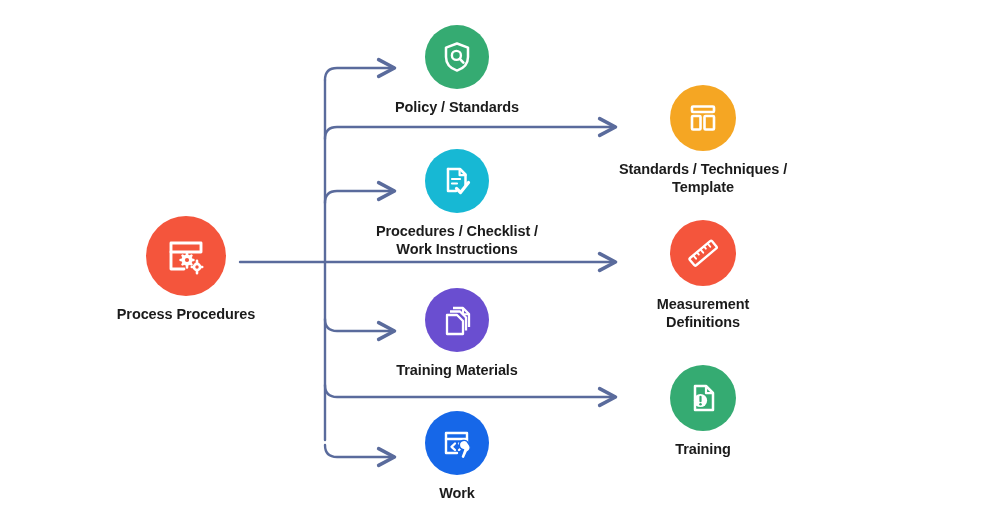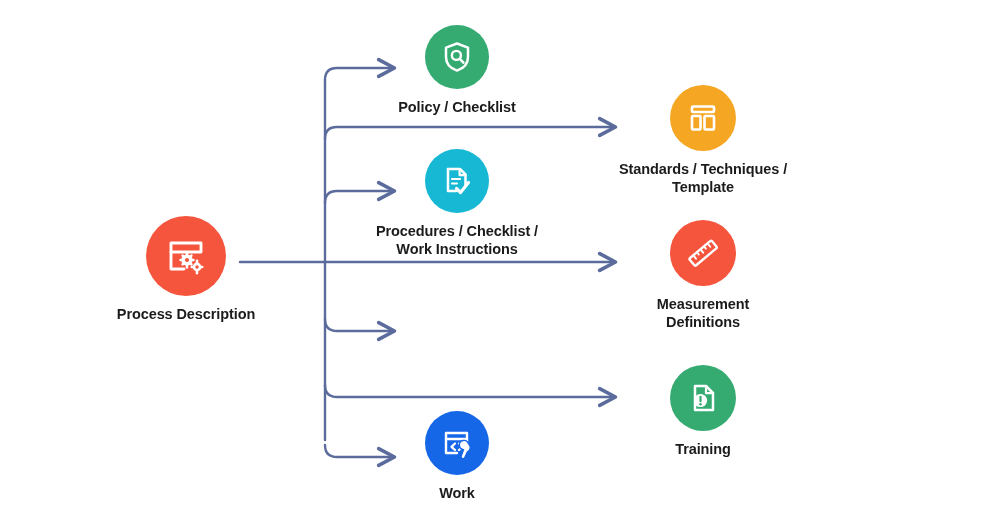--- a/index.html
+++ b/index.html
@@ -101,53 +101,66 @@
             <path d="M24 19.5 v2.2 M24 32.3 v2.2 M17.6 27 h2.2 M28.2 27 h2.2
                      M19.6 22.6 l1.6 1.6 M26.8 29.8 l1.6 1.6
                      M28.4 22.6 l-1.6 1.6 M21.2 29.8 l-1.6 1.6"></path>
             <path d="M34 27.8 v1.7 M34 38.5 v1.7 M28.8 34 h1.7 M37.5 34 h1.7"></path>
           </g>
           <circle cx="24" cy="27" r="2.1" fill="#f4553c"></circle>
           <circle cx="34" cy="34" r="1.7" fill="#f4553c"></circle>
         </svg>
       </span>
     </div>
-    <div class="node-label">Process Description</div>
+    <div class="node-label">Process Procedures</div>
   </div>
 
   <div class="node" style="left:377px; top:25px; width:160px;">
     <div class="node-circle" style="width:64px; height:64px; background:#35ab72;">
       <span class="node-icon">
         <svg width="36" height="36" viewBox="0 0 36 36">
           <path d="M18 4.5 L29 8.6 v9.4 c0 7.4 -5 11.6 -11 13.6
                    c-6 -2 -11 -6.2 -11 -13.6 V8.6 Z" fill="none" stroke="#ffffff" stroke-width="2.5" stroke-linejoin="round"></path>
           <circle cx="17.4" cy="16.4" r="4.5" fill="none" stroke="#ffffff" stroke-width="2.4"></circle>
           <path d="M20.8 19.8 L24.4 23.6" fill="none" stroke="#ffffff" stroke-width="2.6" stroke-linecap="round"></path>
         </svg>
       </span>
     </div>
-    <div class="node-label">Policy / Checklist</div>
+    <div class="node-label">Policy / Standards</div>
   </div>
 
   <div class="node" style="left:357px; top:149px; width:200px;">
     <div class="node-circle" style="width:64px; height:64px; background:#17b8d4;">
       <span class="node-icon">
         <svg width="36" height="36" viewBox="0 0 36 36">
           <path d="M9 6 h12 l5.5 5.5 V22" fill="none" stroke="#ffffff" stroke-width="2.5" stroke-linecap="round" stroke-linejoin="round"></path>
           <path d="M9 6 v22 h8" fill="none" stroke="#ffffff" stroke-width="2.5" stroke-linecap="round" stroke-linejoin="round"></path>
           <path d="M20.6 6.2 v6 h6" fill="none" stroke="#ffffff" stroke-width="2.2" stroke-linecap="round" stroke-linejoin="round"></path>
           <path d="M13 16 h8 M13 20.5 h5" fill="none" stroke="#ffffff" stroke-width="2.2" stroke-linecap="round"></path>
           <path d="M17.5 25.5 L21.5 29.5 L29.5 19.5" fill="none" stroke="#ffffff" stroke-width="3.2" stroke-linecap="round" stroke-linejoin="round"></path>
         </svg>
       </span>
     </div>
     <div class="node-label">Procedures / Checklist /
 Work Instructions</div>
   </div>
 
+  <div class="node" style="left:377px; top:288px; width:160px;">
+    <div class="node-circle" style="width:64px; height:64px; background:#6a4ed0;">
+      <span class="node-icon">
+        <svg width="36" height="36" viewBox="0 0 36 36">
+          <path d="M8 13 h10 l6 6 v13 h-16 z" fill="none" stroke="#ffffff" stroke-width="2.3" stroke-linejoin="round"></path>
+          <path d="M11 9.5 h10 l6 6 v13" fill="none" stroke="#ffffff" stroke-width="2.3" stroke-linejoin="round"></path>
+          <path d="M14 6 h10 l6 6 v13" fill="none" stroke="#ffffff" stroke-width="2.3" stroke-linejoin="round"></path>
+          <path d="M24 6.4 v5.8 h5.6" fill="none" stroke="#ffffff" stroke-width="2.1" stroke-linejoin="round"></path>
+        </svg>
+      </span>
+    </div>
+    <div class="node-label">Training Materials</div>
+  </div>
 
   <div class="node" style="left:377px; top:411px; width:160px;">
     <div class="node-circle" style="width:64px; height:64px; background:#1667e8;">
       <span class="node-icon">
         <svg width="36" height="36" viewBox="0 0 36 36">
           <path d="M7 8 h21 v6 h-21 z" fill="none" stroke="#ffffff" stroke-width="2.4" stroke-linejoin="round"></path>
           <path d="M7 14 v14 h11" fill="none" stroke="#ffffff" stroke-width="2.4" stroke-linecap="round" stroke-linejoin="round"></path>
           <path d="M28 14 v4" fill="none" stroke="#ffffff" stroke-width="2.4" stroke-linecap="round"></path>
           <path d="M16 18.5 L12.5 21.8 L16 25" fill="none" stroke="#ffffff" stroke-width="2.3" stroke-linecap="round" stroke-linejoin="round"></path>
           <path d="M20 18.5 L23.5 21.8 L20 25" fill="none" stroke="#ffffff" stroke-width="2.3" stroke-linecap="round" stroke-linejoin="round"></path>

